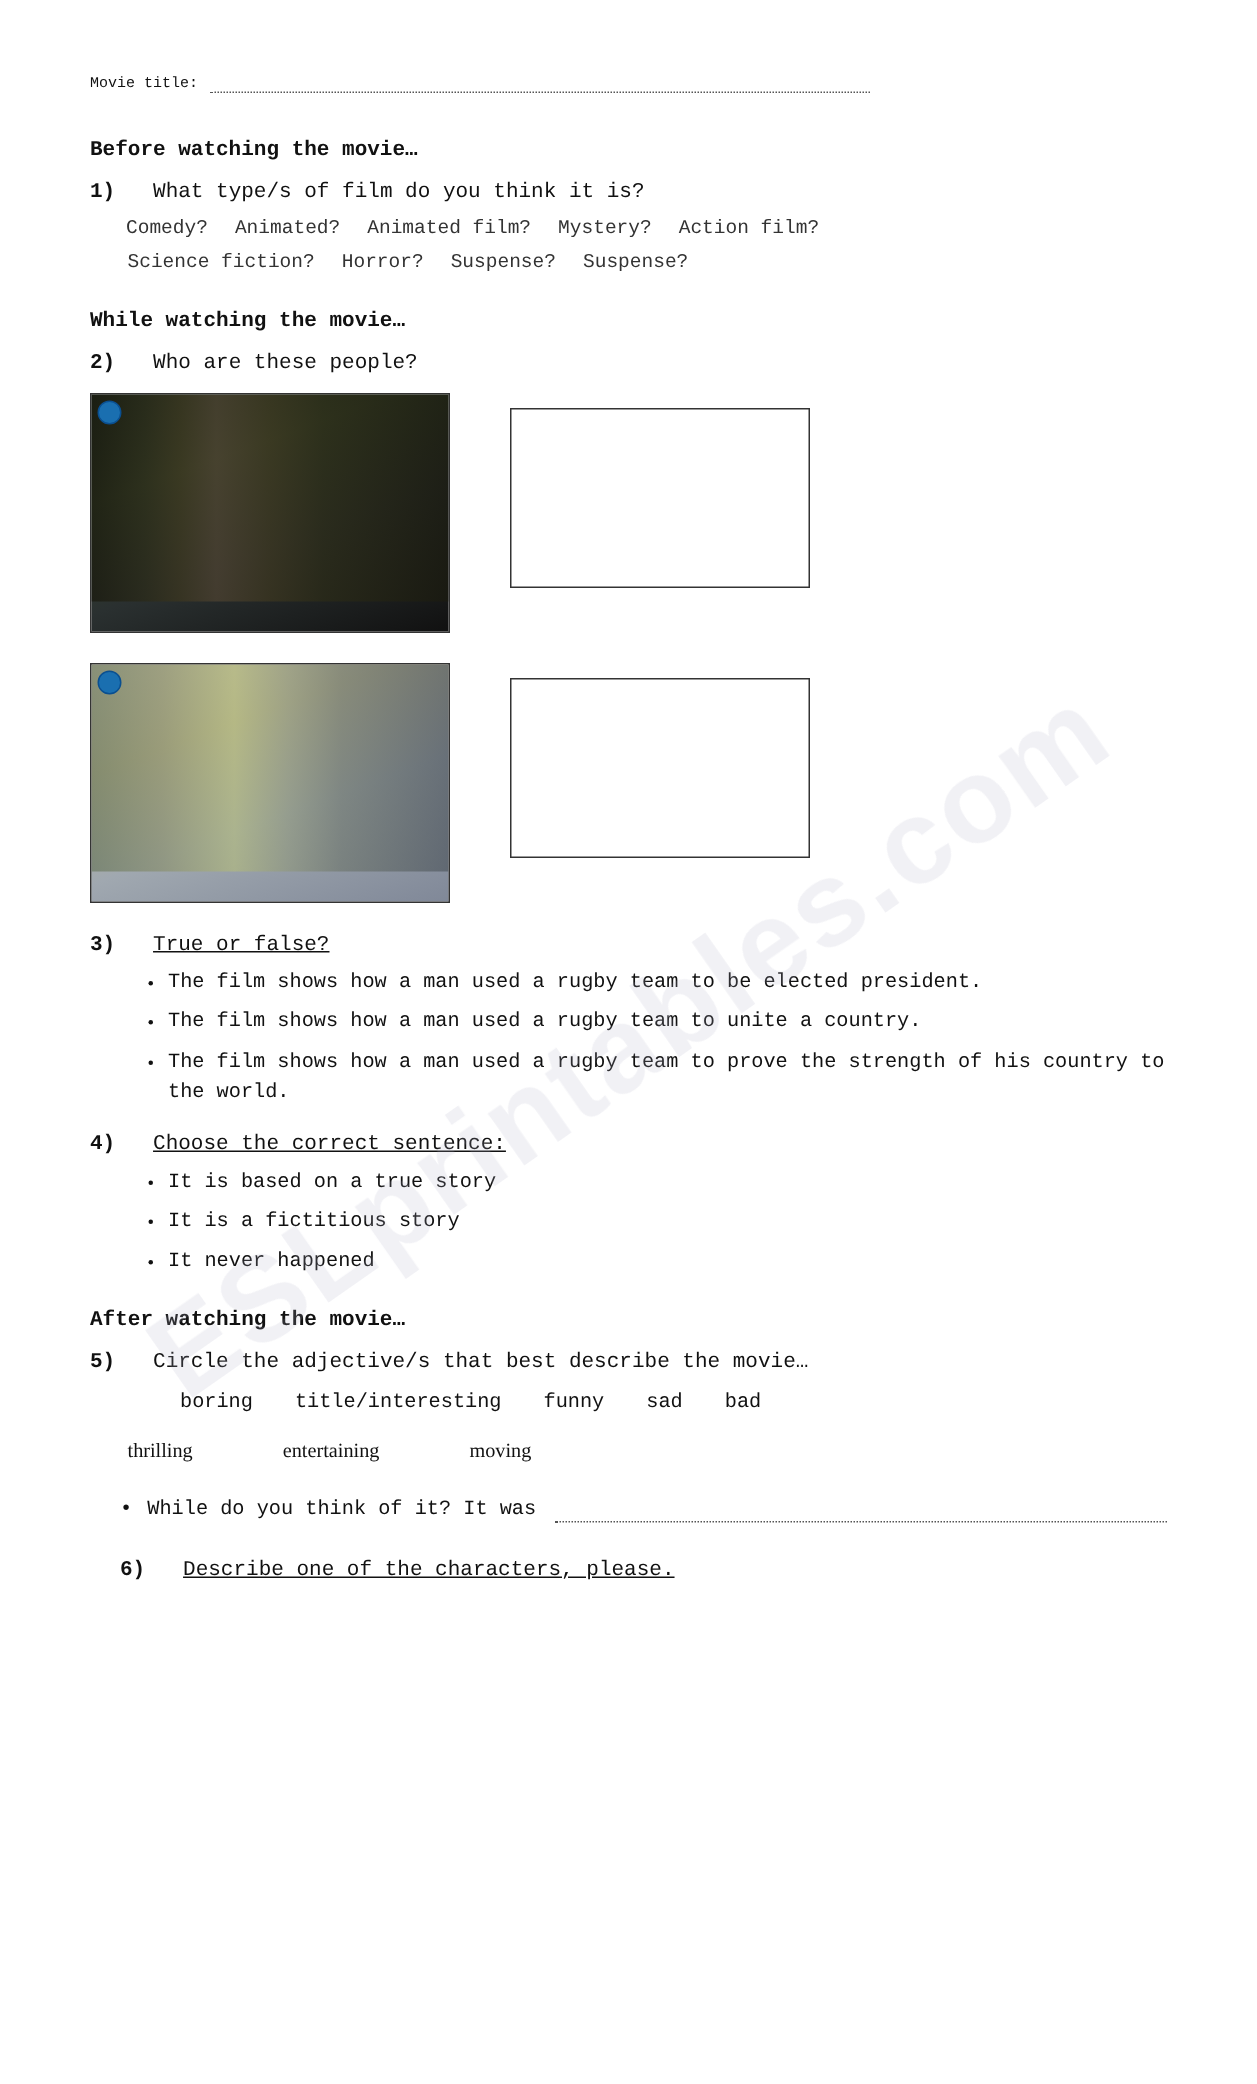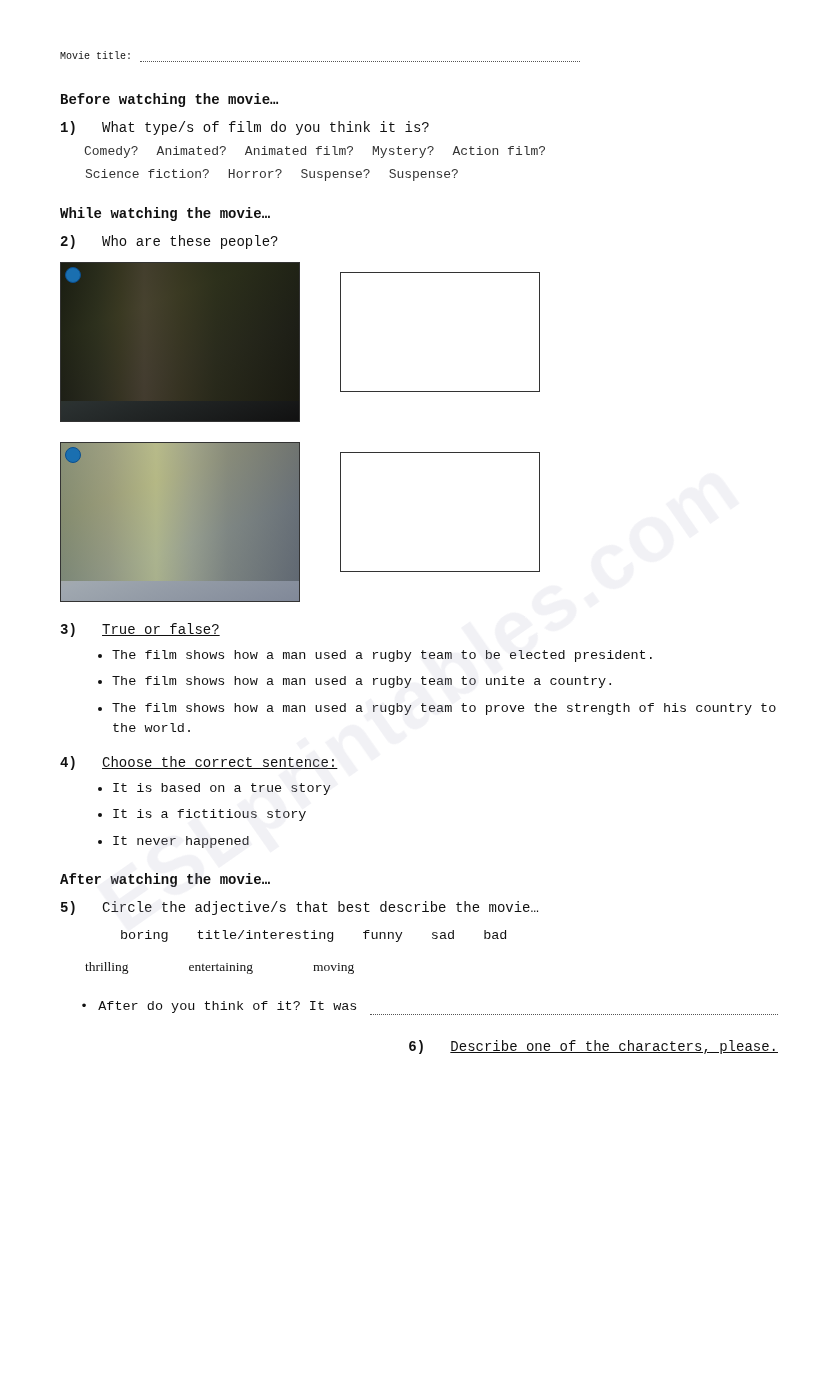--- a/index.html
+++ b/index.html
@@ -159,21 +159,20 @@
     .long-dotted {
       display: inline-block;
       border-bottom: 1px dotted #555;
       flex: 1;
       min-width: 300px;
       vertical-align: bottom;
     }
     .describe-q {
       margin-left: 20px;
       font-size: 14px;
-      text-align: right;
     }
     .underline-text {
       text-decoration: underline;
     }
     .mb-8 { margin-bottom: 8px; }
     .mb-12 { margin-bottom: 12px; }
     .mb-16 { margin-bottom: 16px; }
     .mb-20 { margin-bottom: 20px; }
     .mb-24 { margin-bottom: 24px; margin-left: 25px; }
     .mb-30 { margin-bottom: 30px; }
@@ -272,21 +271,21 @@
   <span>bad</span>
 </div>
 <div class="adjectives-row2 mb-24">
   <span>thrilling</span>
   <span>entertaining</span>
   <span>moving</span>
 </div>
 
 <div class="what-think-row mb-24 indent">
   <span>•&nbsp;</span>
-  <span>After do you think of it? It was</span>
+  <span>While do you think of it? It was</span>
   <span>&nbsp;</span>
   <span class="long-dotted">&nbsp;</span>
 </div>
 
 <div class="question mb-12 describe-q">
   <span class="question-label">6)</span>
   &nbsp;
   <span class="underline-text">Describe one of the characters, please.</span>
 </div>
 

